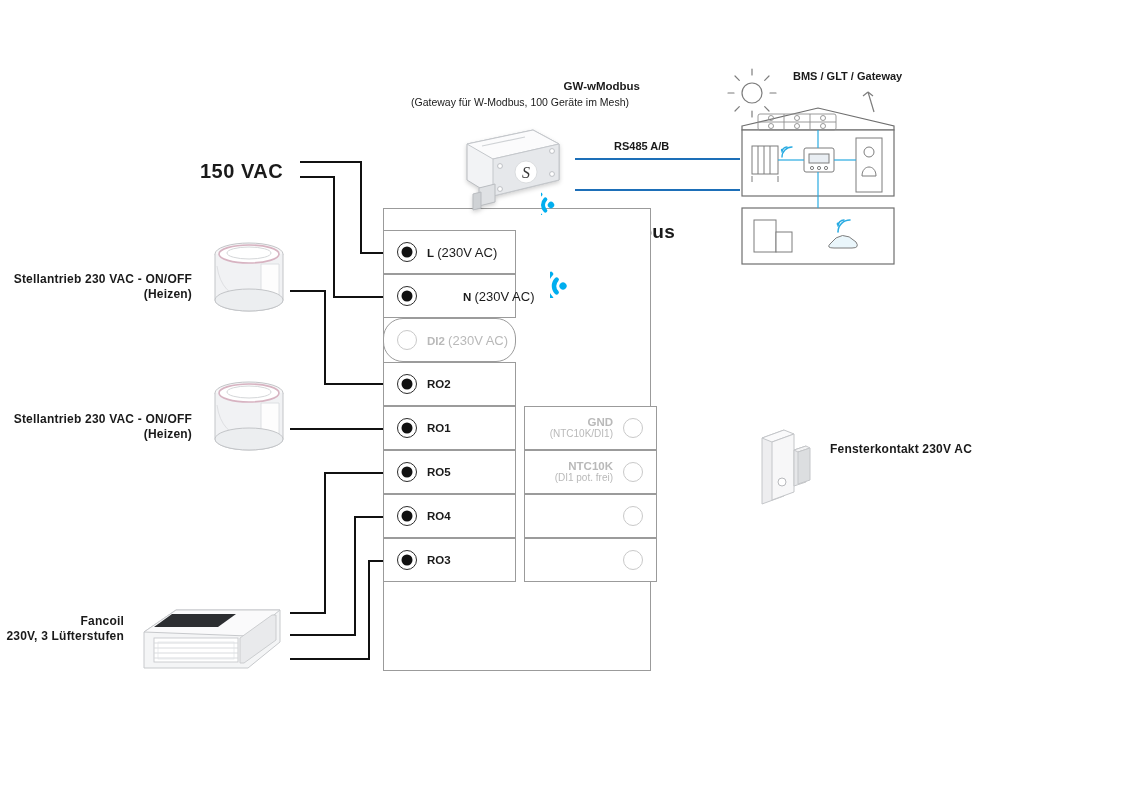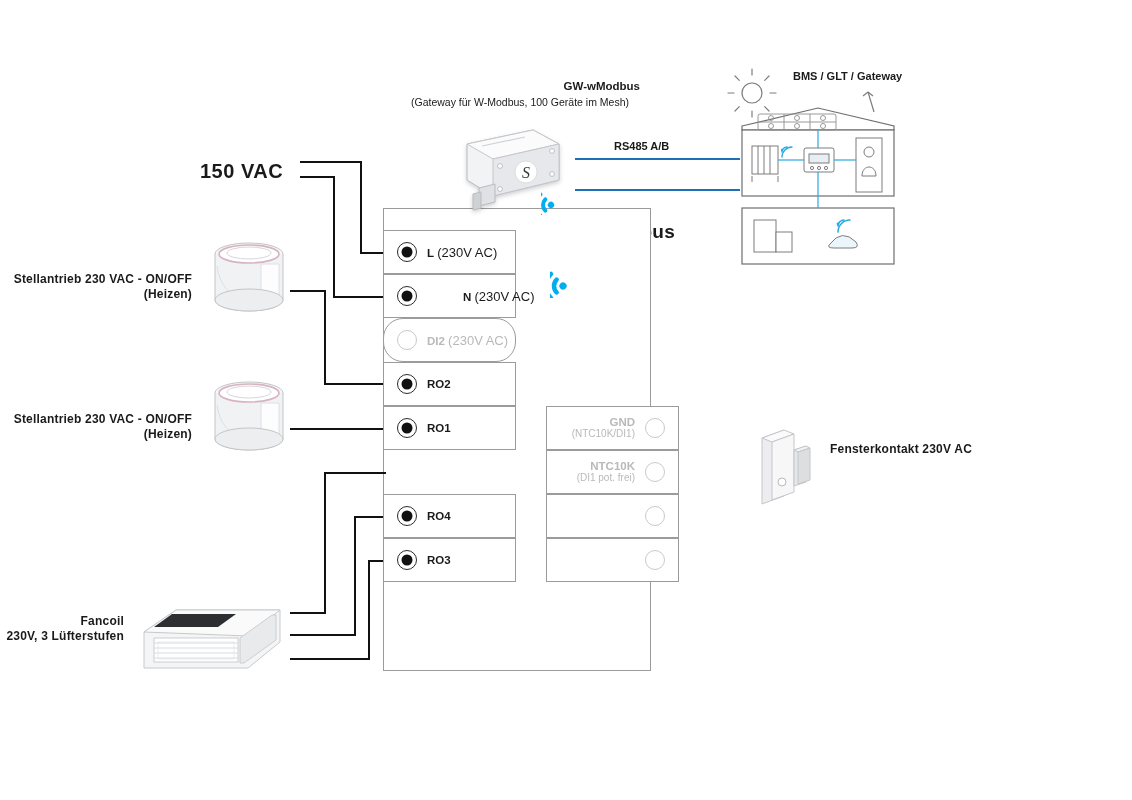--- a/index.html
+++ b/index.html
@@ -71,21 +71,21 @@
     border: 1.2px solid #9b9b9b;
     background: #ffffff;
   }
   .term-row.left {
     left: 383px;
     width: 133px;
     height: 44px;
     padding-left: 13px;
   }
   .term-row.right {
-    left: 546px;
+    left: 524px;
     width: 133px;
     height: 44px;
     padding-right: 13px;
     justify-content: flex-end;
   }
   .dot {
     width: 20px;
     height: 20px;
     border-radius: 50%;
     border: 1.6px solid #2b2b2b;
@@ -216,20 +216,24 @@
   <div class="term-row left" style="top:362px;">
     <span class="dot filled"></span>
     <span class="term-text">RO2</span>
   </div>
 
   <div class="term-row left" style="top:406px;">
     <span class="dot filled"></span>
     <span class="term-text">RO1</span>
   </div>
 
+  <div class="term-row left" style="top:450px;">
+    <span class="dot filled"></span>
+    <span class="term-text">RO5</span>
+  </div>
 
   <div class="term-row left" style="top:494px;">
     <span class="dot filled"></span>
     <span class="term-text">RO4</span>
   </div>
 
   <div class="term-row left" style="top:538px;">
     <span class="dot filled"></span>
     <span class="term-text">RO3</span>
   </div>

